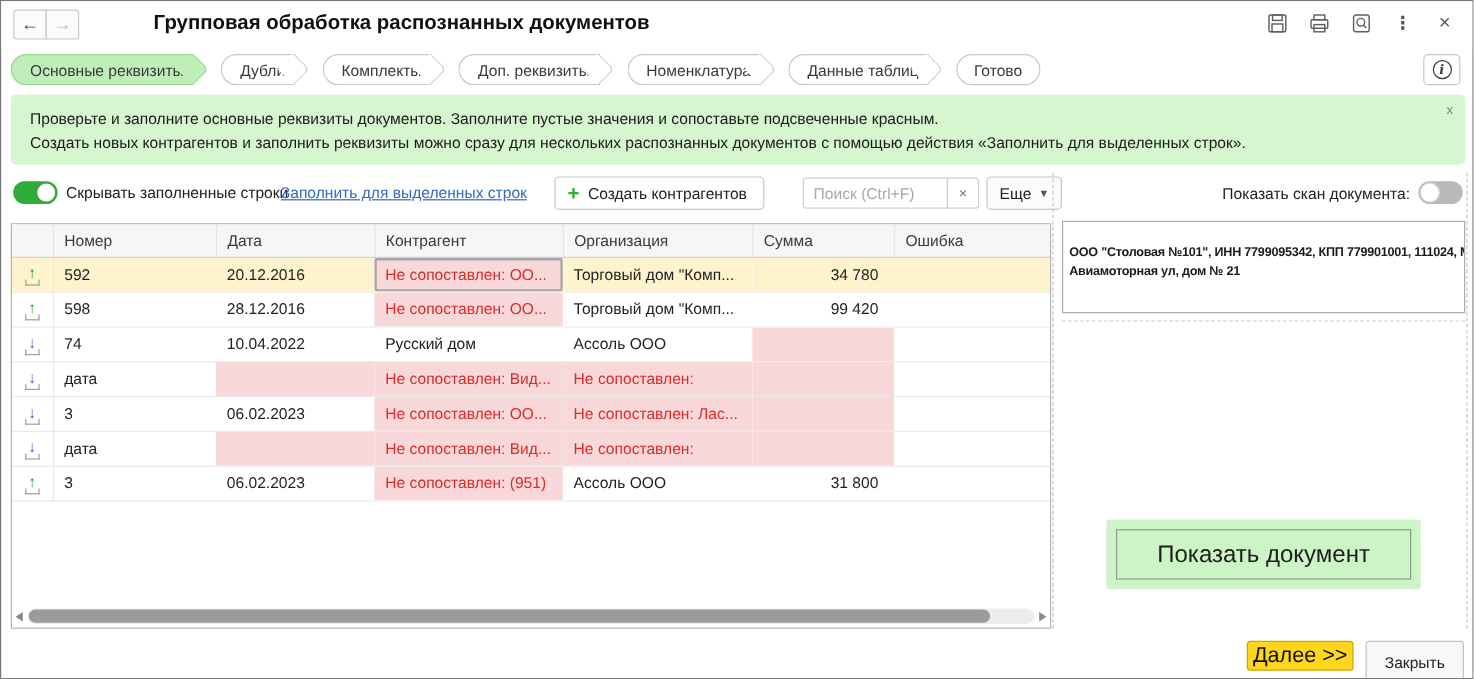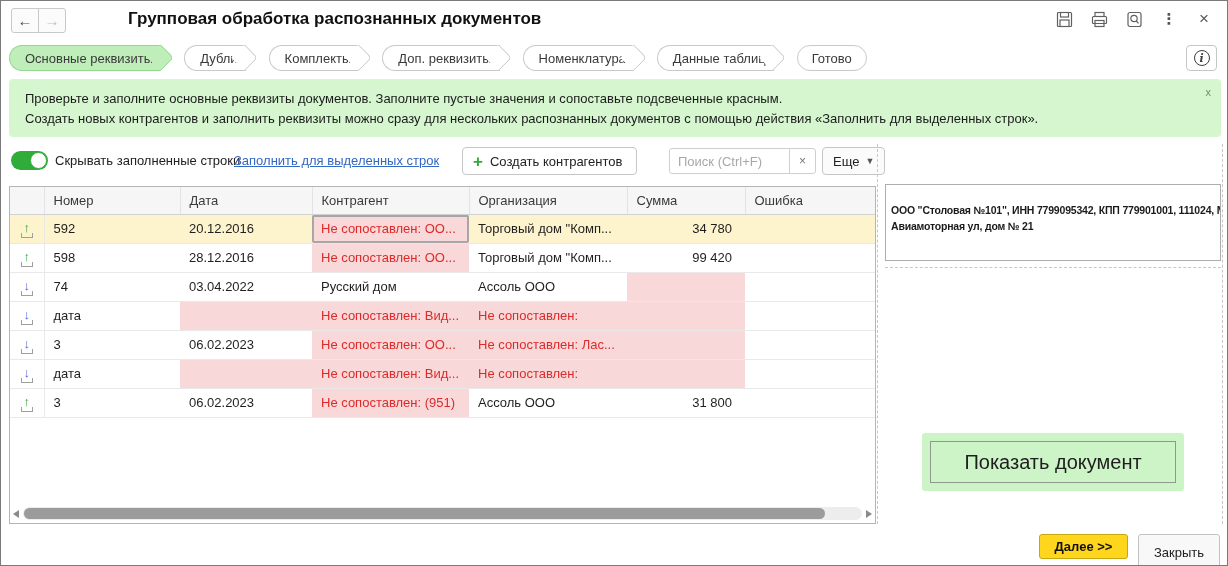--- a/index.html
+++ b/index.html
@@ -115,21 +115,21 @@
   .scan-text { padding:17px 4px 0 5px; font-weight:bold; font-size:10.5px; letter-spacing:-0.2px;
           line-height:16px; color:#1a1a1a; white-space:pre; }
   .hdash { position:absolute; left:884px; top:266px; width:336px; border-top:1px dashed #c7c7c7; }
   .show-doc { position:absolute; left:921px; top:432px; width:262px; height:58px; background:#cdf4c6;
           border-radius:3px; padding:8px; cursor:pointer; }
   .show-doc-inner { width:100%; height:100%; border:1px solid #8e988e; display:flex;
           align-items:center; justify-content:center; font-size:20px; color:#1e1e1e; }
 
   
   .btn-next { position:absolute; left:1038px; top:533px; width:89px; height:25px; background:#fdd61d;
-          border:1px solid #c7a70e; border-radius:3px; font-size:13px; font-weight:bold; color:#111;
+          border:1px solid #c7a70e; border-radius:3px; font-size:18px; font-weight:normal; color:#111;
           cursor:pointer; font-family:inherit; }
   .btn-closef { position:absolute; left:1137px; top:533px; width:82px; height:37px; background:#f8f8f8;
           border:1px solid #c2c2c2; border-radius:3px; font-size:13px; color:#222; cursor:pointer;
           font-family:inherit; }
 </style>
 </head>
 <body>
 
 <div class="window">
 
@@ -196,20 +196,26 @@
       <span>Создать контрагентов</span>
     </button>
     <div class="search-wrap">
       <input placeholder="Поиск (Ctrl+F)" style="">
       <button class="clear-btn">×</button>
     </div>
     <button class="more-btn">
       <span>Еще</span>
       <span class="caret">▼</span>
     </button>
+    <div class="scan-toggle-group">
+      <span>Показать скан документа:</span>
+      <div class="tgl off">
+        <div class="knob"></div>
+      </div>
+    </div>
   </div>
 
   <div class="grid">
     <table>
       <thead>
           <tr id="grid-header-row">
             <th class="col-icon"></th>
             <th class="col-number">Номер</th>
             <th class="col-date">Дата</th>
             <th class="col-counterparty">Контрагент</th>
@@ -242,21 +248,21 @@
             <td class="col-organization">Торговый дом "Комп...</td>
             <td class="col-sum">99 420</td>
             <td class="col-error"></td>
           </tr>
           <tr>
             <td class="col-icon"><span class="dir down">
                 <span class="dir-glyph">↓</span>
                 <span class="dir-tray"></span>
               </span></td>
             <td class="col-number">74</td>
-            <td class="col-date">03.04.2022</td>
+            <td class="col-date">10.04.2022</td>
             <td class="col-counterparty">Русский дом</td>
             <td class="col-organization">Ассоль ООО</td>
             <td class="col-sum pink"></td>
             <td class="col-error"></td>
           </tr>
           <tr>
             <td class="col-icon"><span class="dir down">
                 <span class="dir-glyph">↓</span>
                 <span class="dir-tray"></span>
               </span></td>

